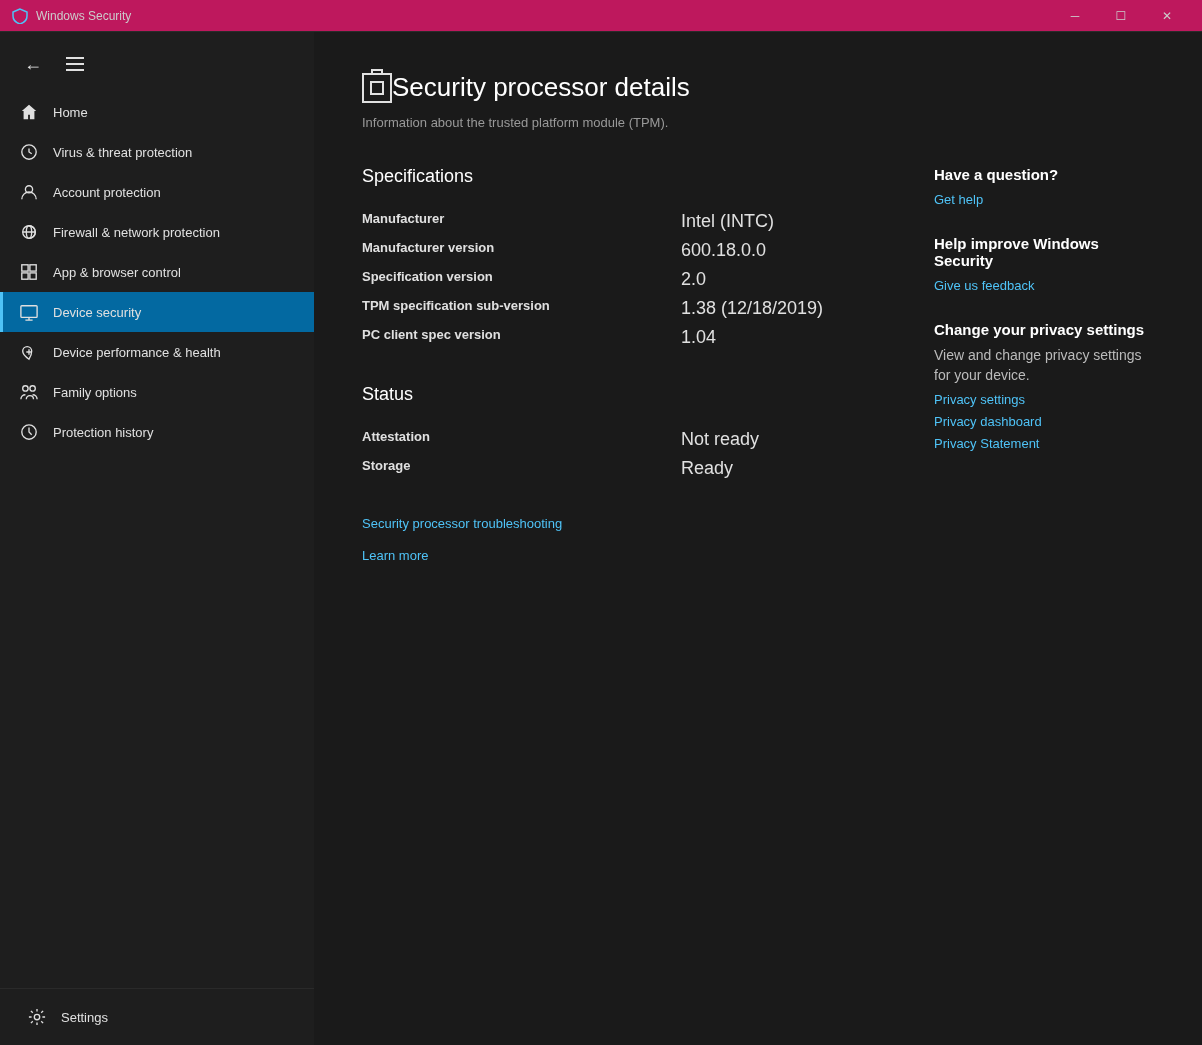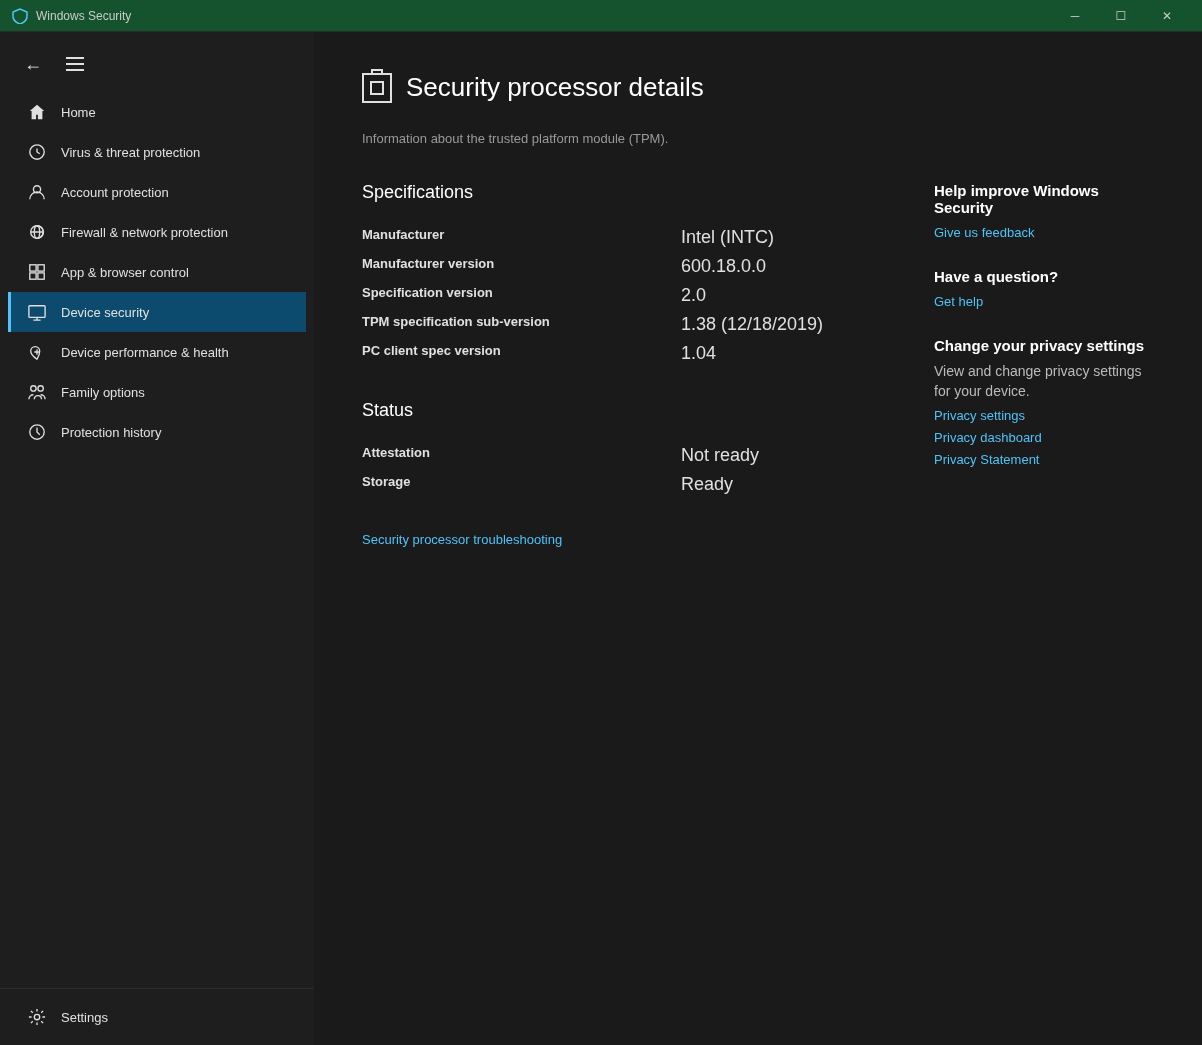--- a/index.html
+++ b/index.html
@@ -10,21 +10,21 @@
       font-size: 14px;
       width: 1202px;
       height: 1045px;
       overflow: hidden;
       display: flex;
       flex-direction: column;
     }
 
     
     .title-bar {
-      background: #14532d;
+      background: #be185d;
       height: 32px;
       display: flex;
       align-items: center;
       padding: 0 12px;
       justify-content: space-between;
       flex-shrink: 0;
       border-bottom: 1px solid #2a2a2a;
     }
     .title-bar-left {
       display: flex;
@@ -103,33 +103,33 @@
       border: none;
       color: #e0e0e0;
       cursor: pointer;
       font-size: 18px;
       padding: 4px 8px;
       display: flex;
       align-items: center;
     }
     .nav-items {
       flex: 1;
-      padding: 4px 8px;
+      padding: 4px 0;
     }
     .nav-item {
       display: flex;
       align-items: center;
       padding: 10px 16px;
       gap: 14px;
       cursor: pointer;
       color: #e0e0e0;
       border-left: 3px solid transparent;
     }
     .nav-item.active {
-      background: #0c4a6e;
+      background: #0369a1;
       border-left: 3px solid #4fc3f7;
     }
     .nav-icon {
       width: 20px;
       height: 20px;
       display: flex;
       align-items: center;
       justify-content: center;
       flex-shrink: 0;
       font-size: 16px;
@@ -147,22 +147,21 @@
     .content {
       flex: 1;
       background: #1a1a1a;
       padding: 40px 48px;
       overflow-y: auto;
     }
 
     .page-header {
       display: flex;
       align-items: center;
-      gap: 14px;
-      margin-bottom: 28px;
+      margin-bottom: 12px;
     }
     .page-title {
       font-size: 26px;
       font-weight: 300;
       color: #ffffff;
     }
     .page-subtitle {
       color: #999999;
       font-size: 13px;
       margin-bottom: 36px;
@@ -445,30 +444,33 @@
             <div class="spec-row">
               <span class="spec-label">Storage</span>
               <span class="spec-value">Ready</span>
             </div>
           </div>
         </div>
 
         <div class="link-row" style="margin-top:16px;">
           <a class="link-blue" href="#">Security processor troubleshooting</a>
         </div>
+        <div class="link-row" style="margin-top:16px;">
+          <a class="link-blue" href="#">Learn more</a>
+        </div>
       </div>
 
       <div class="main-right">
+        <div class="right-section">
+          <div class="right-section-title">Have a question?</div>
+          <a class="link-blue" href="#">Get help</a>
+        </div>
         <div class="right-section">
           <div class="right-section-title">Help improve Windows Security</div>
           <a class="link-blue" href="#">Give us feedback</a>
-        </div>
-        <div class="right-section">
-          <div class="right-section-title">Have a question?</div>
-          <a class="link-blue" href="#">Get help</a>
         </div>
         <div class="right-section">
           <div class="right-section-title">Change your privacy settings</div>
           <p class="right-section-text">View and change privacy settings for your  device.</p>
           <div style="margin-bottom:6px;">
             <a class="link-blue" href="#">Privacy settings</a>
           </div>
           <div style="margin-bottom:6px;">
             <a class="link-blue" href="#">Privacy dashboard</a>
           </div>

